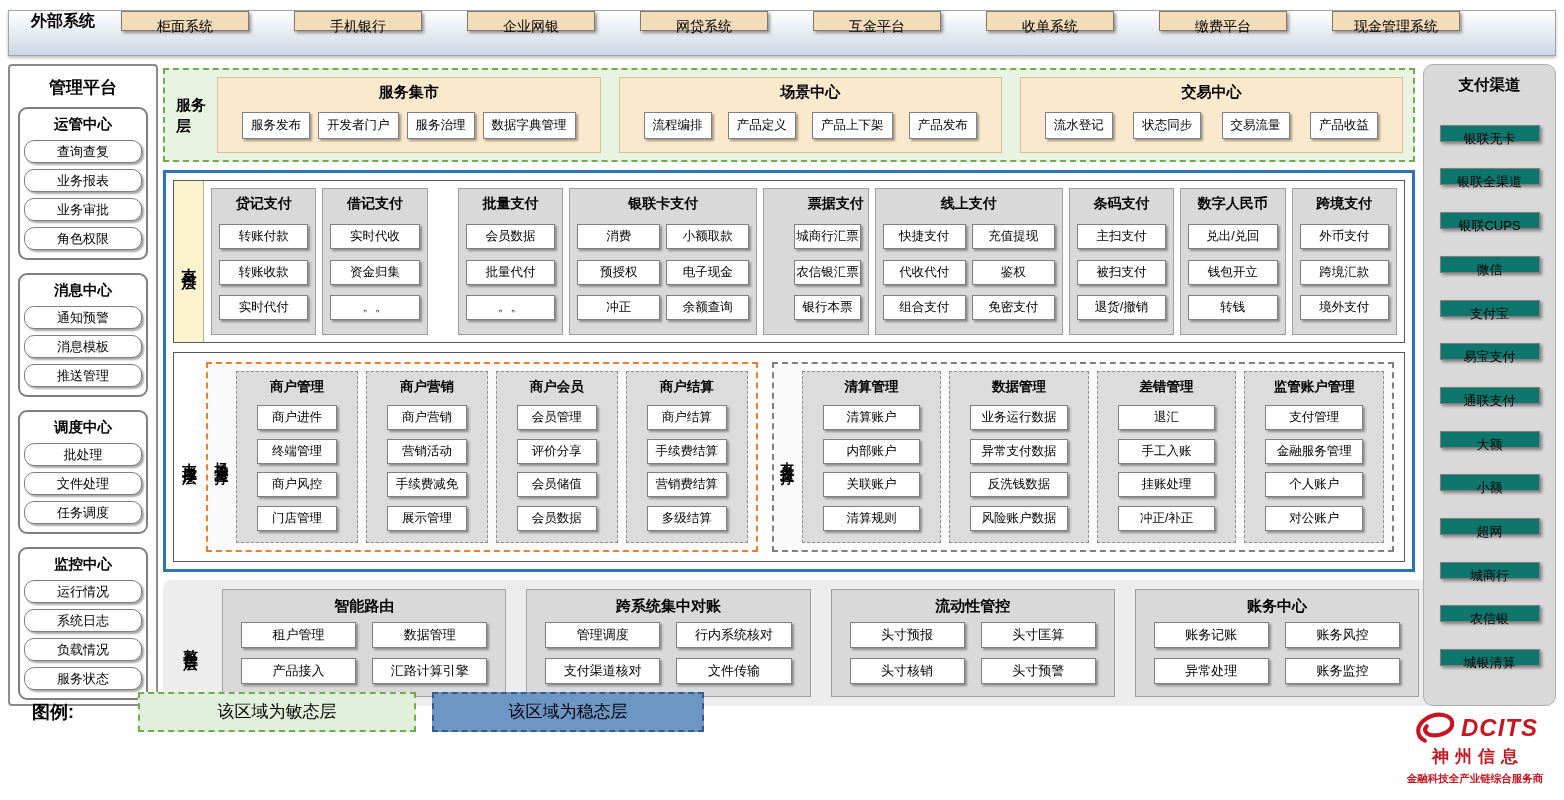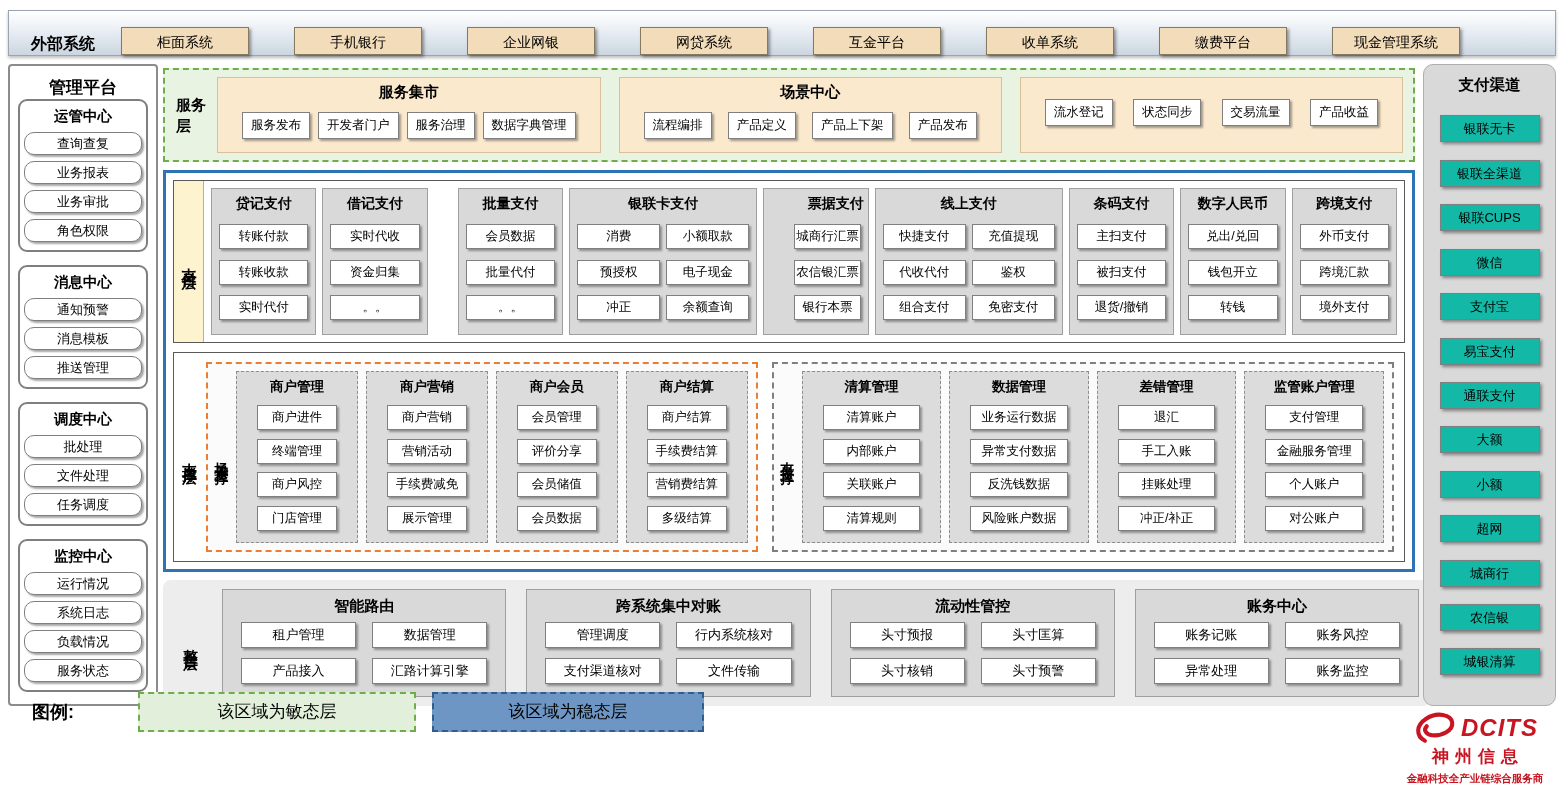--- a/index.html
+++ b/index.html
@@ -4,30 +4,30 @@
 <style>
   * { margin:0; padding:0; box-sizing:border-box; }
   html,body { width:1564px; height:800px; }
   body { font-family:"Liberation Sans","DejaVu Sans",sans-serif; background:#fff; color:#000; }
   .canvas { position:relative; width:1564px; height:800px; background:#fff; overflow:hidden; }
 
   
   .topbar { position:absolute; left:8px; top:10px; width:1548px; height:46px;
     background:linear-gradient(180deg,#ffffff 0%,#e9eef4 45%,#ccd6e0 100%);
     border:1px solid #9aa5b1; box-shadow:0 2px 3px rgba(0,0,0,.25);
-    display:flex; align-items:flex-end; }
+    display:flex; align-items:flex-start; }
   .topbar-label { font-weight:bold; font-size:16px; margin:0 26px 0 22px; white-space:nowrap; }
   .topbar-items { flex:1; display:flex; justify-content:space-between; padding-right:95px; }
-  .tan-btn { width:128px; height:28px; line-height:28px; text-align:center; background:#f2dcba;
+  .tan-btn { width:128px; height:20px; line-height:28px; text-align:center; background:#f2dcba;
     border:1px solid #847a62; box-shadow:2px 2px 3px rgba(0,0,0,.4); font-size:14px; white-space:nowrap; }
 
   
   .left-panel { position:absolute; left:8px; top:64px; width:150px; height:642px; background:#fff;
     border:2px solid #8c8c8c; border-radius:4px; padding:6px 8px; }
-  .left-title { font-weight:bold; font-size:17px; text-align:center; padding:4px 0 0; }
+  .left-title { font-weight:bold; font-size:17px; text-align:center; padding:4px 0 8px; }
   .mgmt-group { border:2px solid #7f7f7f; border-radius:9px; padding:6px 4px 8px; margin-bottom:13px; background:#fff; }
   .mgmt-group-title { font-weight:bold; font-size:14.5px; text-align:center; margin-bottom:1px; }
   .pill-btn { width:118px; height:23px; line-height:21px; margin:6px auto 0; background:#fff;
     border:1px solid #7f7f7f; border-radius:10px; box-shadow:2px 2px 2px rgba(0,0,0,.35);
     font-size:13px; text-align:center; white-space:nowrap; }
 
   
   .service-layer { position:absolute; left:163px; top:68px; width:1252px; height:94px;
     border:2px dashed #6fad4b; background:#e9f3e1; display:flex; align-items:stretch;
     padding:7px 10px 7px 6px; gap:8px; }
@@ -78,21 +78,21 @@
     padding:4px 12px 8px; min-width:0; }
   .int-group-title { font-weight:bold; font-size:15px; text-align:center; padding:3px 0 2px; white-space:nowrap; }
   .int-grid { flex:1; display:grid; grid-template-columns:1fr 1fr; gap:10px 16px; align-items:center; padding:4px 6px; }
   .int-btn { font-size:13px; padding:3px 2px; white-space:nowrap; overflow:hidden; }
 
   
   .right-panel { position:absolute; left:1423px; top:64px; width:133px; height:642px; background:#d9d9d9;
     border:1px solid #aeaeae; border-radius:10px; display:flex; flex-direction:column; padding:10px 0 12px; }
   .right-title { font-weight:bold; font-size:15.5px; text-align:center; padding-bottom:2px; }
   .right-items { flex:1; display:flex; flex-direction:column; justify-content:space-evenly; align-items:center; }
-  .chan-btn { width:100px; height:27px; line-height:25px; background:#14b8a6; border:1px solid #7f7f7f;
+  .chan-btn { width:100px; height:17px; line-height:25px; background:#0f766e; border:1px solid #7f7f7f;
     box-shadow:2px 2px 3px rgba(0,0,0,.4); font-size:13px; text-align:center; white-space:nowrap; }
 
   
   .legend { position:absolute; left:32px; top:691px; height:42px; display:flex; align-items:center; }
   .legend-label { font-weight:bold; font-size:18px; margin-right:64px; }
   .legend-box { width:278px; height:40px; line-height:36px; text-align:center; font-size:17px; }
   .legend-box.agile { background:#e2efda; border:2px dashed #6fad4b; margin-right:16px; }
   .legend-box.stable { background:#6e96c4; border:2px dashed #2e5e8e; width:272px; }
 
   
@@ -169,20 +169,21 @@
         <div class="svc-group">
           <div class="svc-group-title">场景中心</div>
           <div class="svc-items">
             <div class="white-btn svc-btn">流程编排</div>
             <div class="white-btn svc-btn">产品定义</div>
             <div class="white-btn svc-btn">产品上下架</div>
             <div class="white-btn svc-btn">产品发布</div>
           </div>
         </div>
         <div class="svc-group">
+          <div class="svc-group-title">交易中心</div>
           <div class="svc-items">
             <div class="white-btn svc-btn">流水登记</div>
             <div class="white-btn svc-btn">状态同步</div>
             <div class="white-btn svc-btn">交易流量</div>
             <div class="white-btn svc-btn">产品收益</div>
           </div>
         </div>
       </div>
   </div>
 

